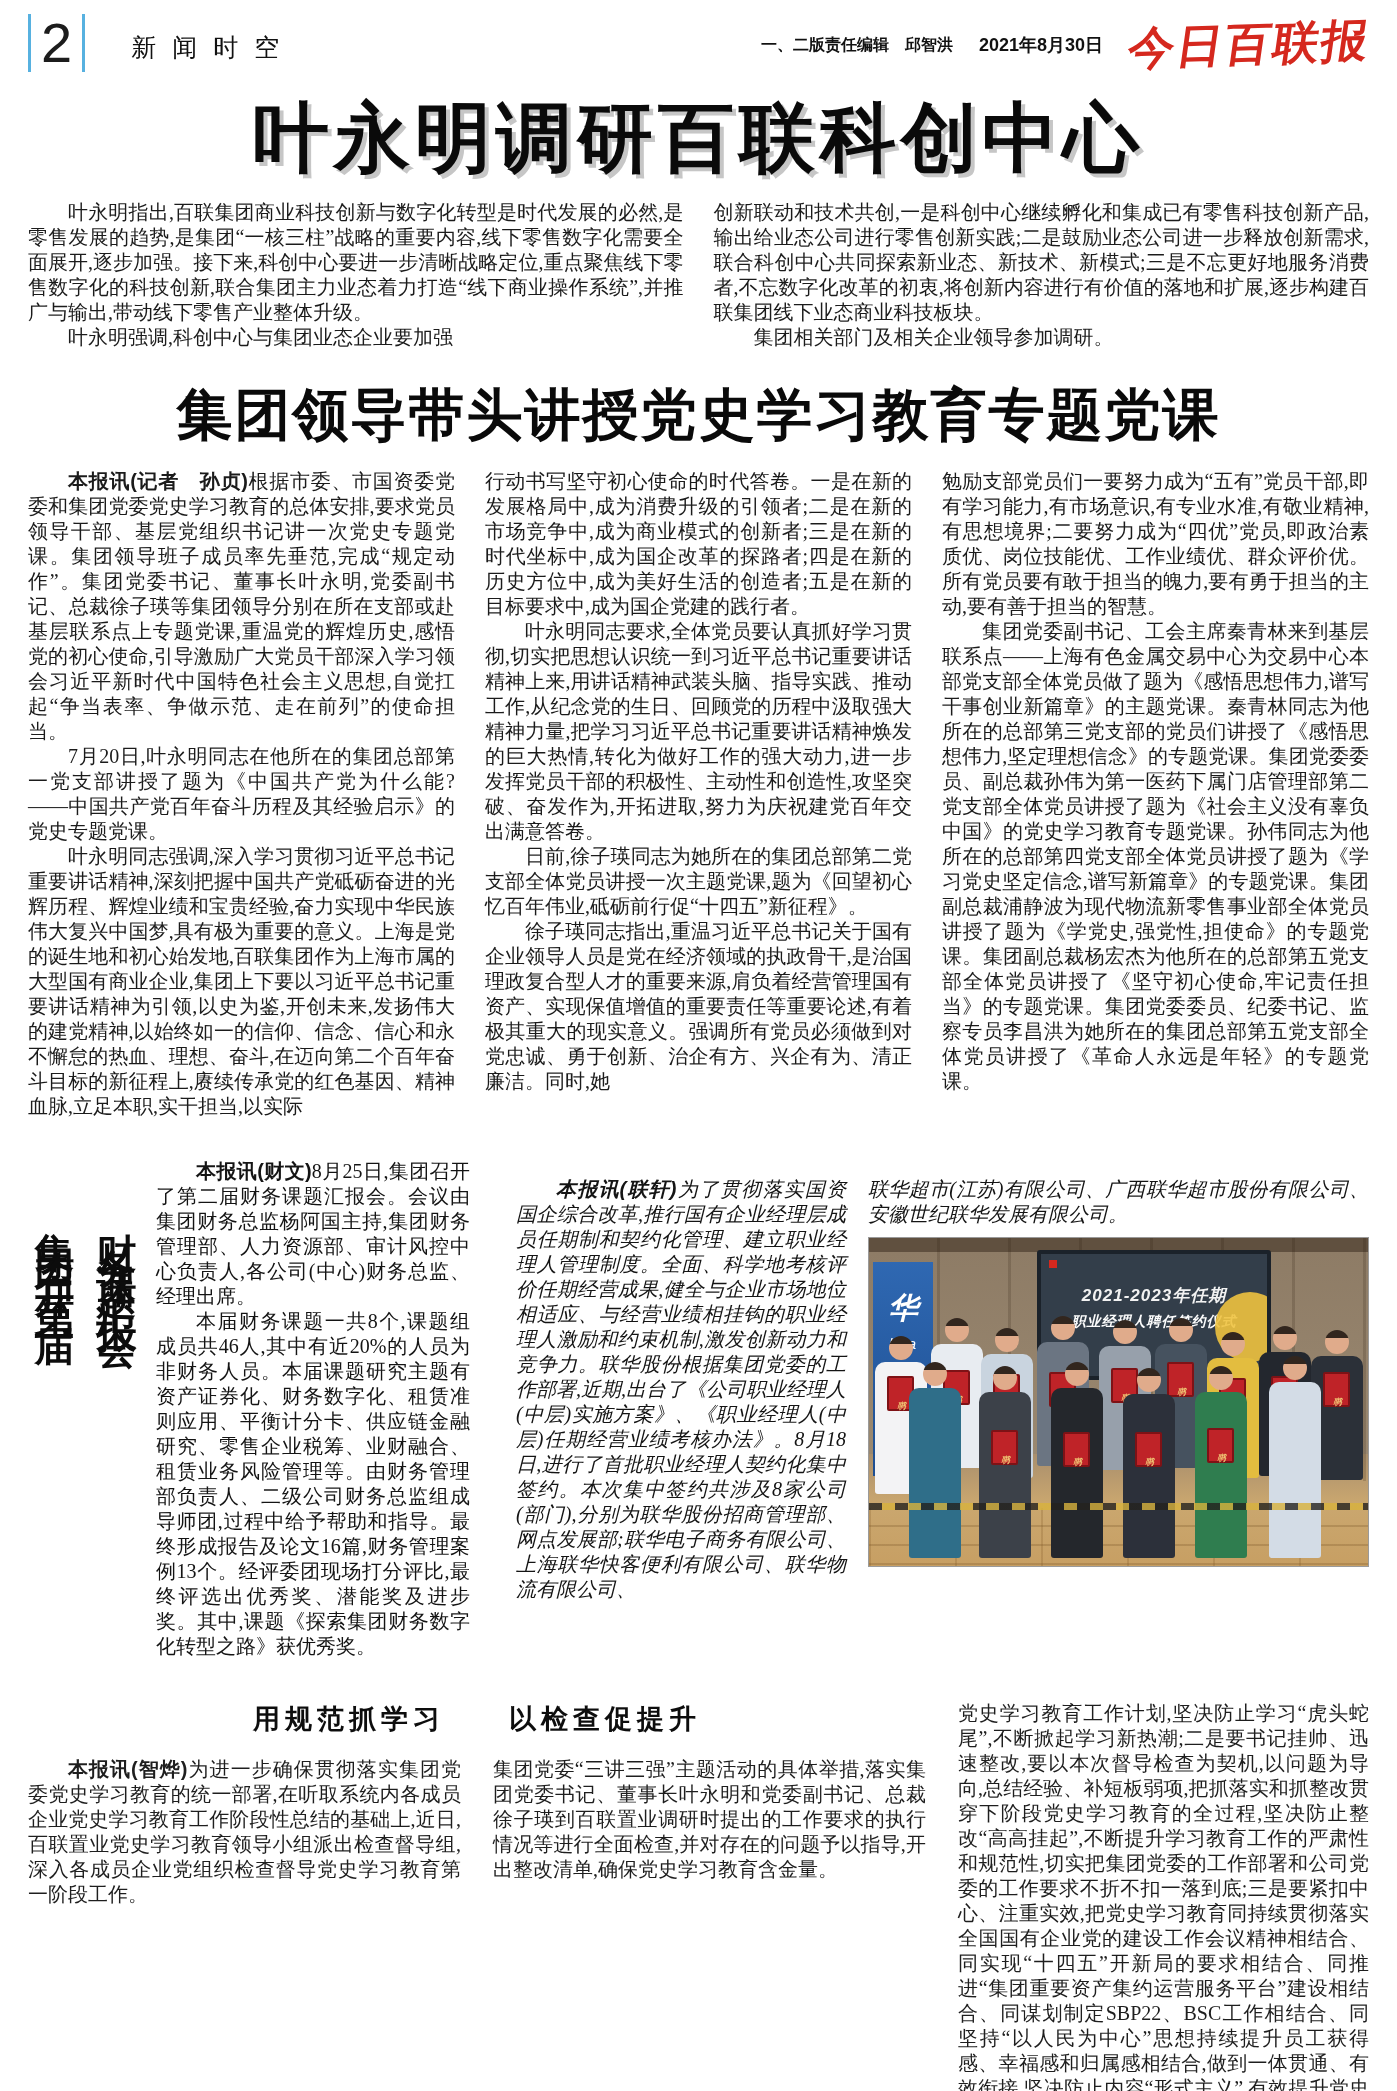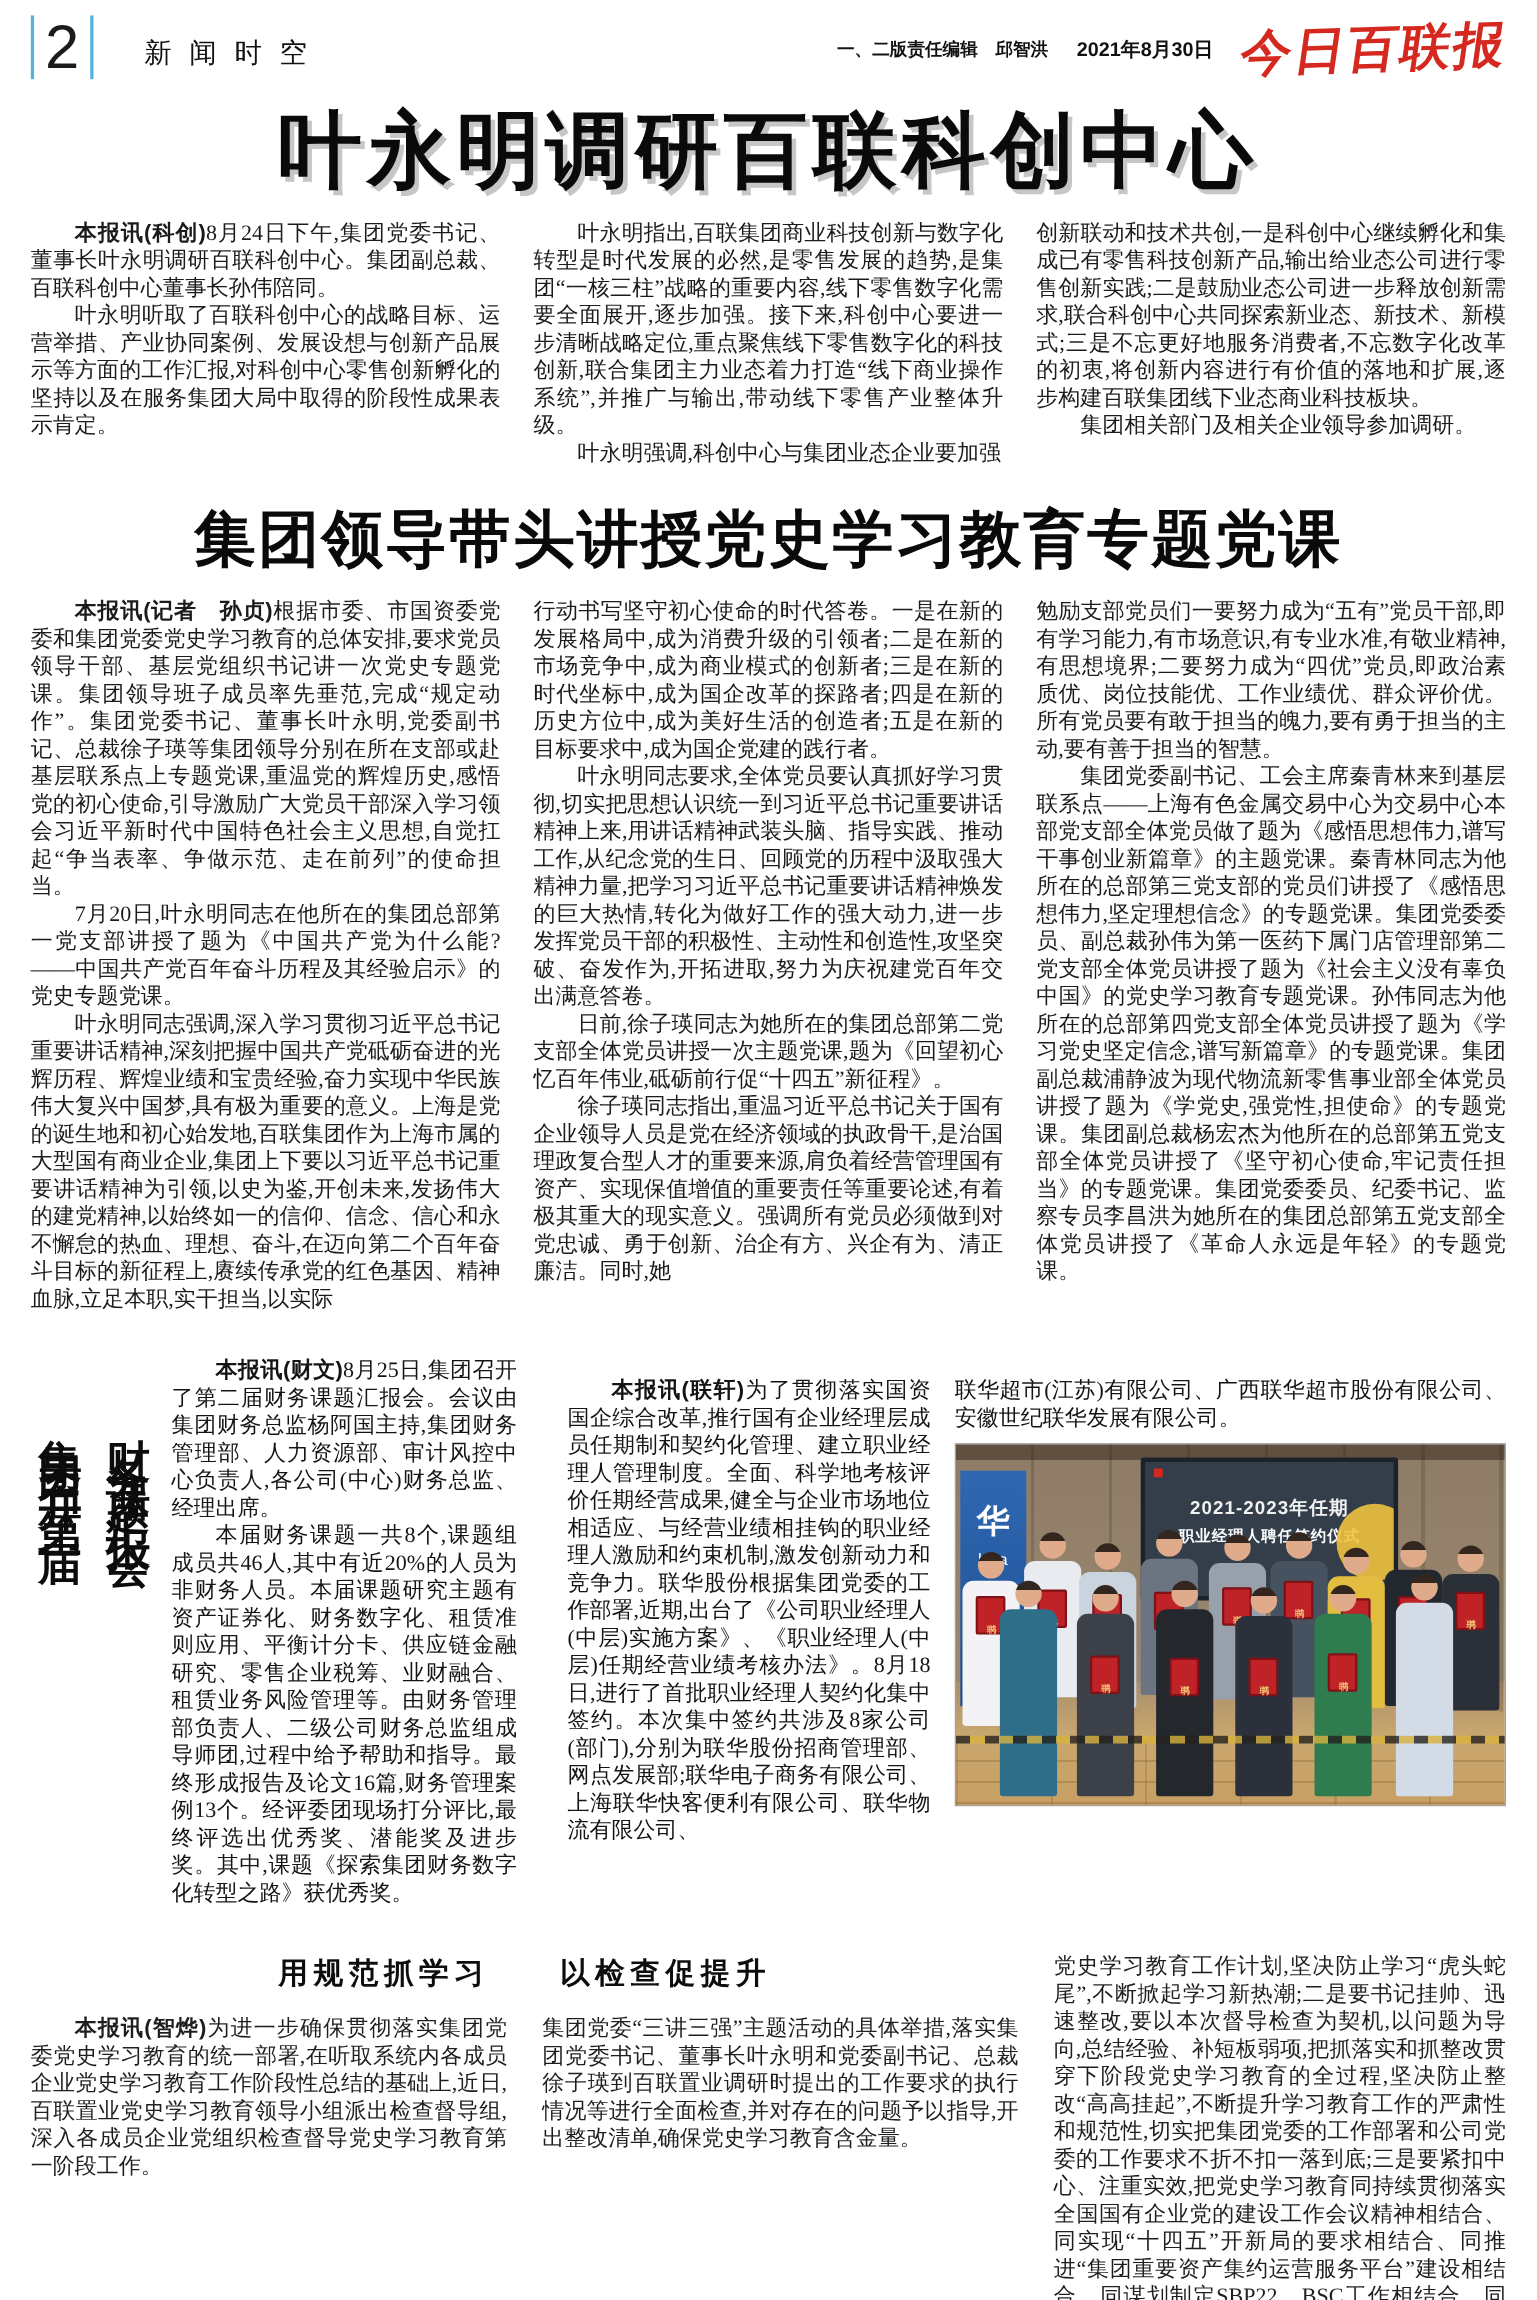--- a/index.html
+++ b/index.html
@@ -45,21 +45,21 @@
   .midrow { margin-top:40px; display:flex; gap:46px; }
   .fin { width:442px; display:flex; gap:14px; }
   .vtitle { display:flex; gap:10px; padding-top:42px; }
   .vcol { writing-mode:vertical-rl; text-orientation:upright; font-size:40px; font-weight:700;
           letter-spacing:16px; line-height:1.3; color:#0c0c0c; font-family:"Liberation Serif",serif; }
   .ftext { flex:1; font-size:20px; line-height:25px; text-align:justify; }
 
   .lh { flex:1; }
   .h-lh { font-weight:900; text-align:center; font-size:47px; letter-spacing:2px;
           color:#0a0a0a; font-family:"Liberation Serif",serif; text-shadow:3px 3px 0 #cccccc; }
-  .lh-body { margin-top:18px; display:flex; gap:22px; }
+  .lh-body { margin-top:18px; display:flex; gap:22px;font-style:italic; }
   .lh-c1 { width:330px; font-size:20px; line-height:25px; text-align:justify; }
   .lh-right { flex:1; }
   .lh-top { font-size:20px; line-height:25px; text-align:justify; margin-bottom:10px; }
 
   
   .photo { position:relative; height:330px; overflow:hidden; border:1px solid #9a9a9a;
            background:linear-gradient(180deg,#60503f 0,#60503f 14px,#8e7c66 14px,#9a8870 66%,#a98f6d 66%,#caa76f 81%,#c79f63 100%); }
   .photo::before { content:""; position:absolute; left:0; top:0; right:0; height:74%;
            background:repeating-linear-gradient(90deg,rgba(0,0,0,0) 0 68px,rgba(40,25,10,.18) 68px 71px); }
   .photo::after { content:""; position:absolute; left:0; bottom:0; right:0; height:58px;
@@ -118,24 +118,20 @@
       <div class="editor">一、二版责任编辑　邱智洪</div>
       <div class="date">2021年8月30日</div>
       <div class="masthead">今日百联报</div>
     </div>
   </div>
 
   <section class="art1">
     <h1 class="h-big">叶永明调研百联科创中心</h1>
     <div class="cols">
       <div class="col">
-        <p class="ind"><b class="lead">本报讯(科创)</b><span>8月24日下午,集团党委书记、董事长叶永明调研百联科创中心。集团副总裁、百联科创中心董事长孙伟陪同。</span></p>
-        <p class="ind">叶永明听取了百联科创中心的战略目标、运营举措、产业协同案例、发展设想与创新产品展示等方面的工作汇报,对科创中心零售创新孵化的坚持以及在服务集团大局中取得的阶段性成果表示肯定。</p>
-      </div>
-      <div class="col">
         <p class="ind">叶永明指出,百联集团商业科技创新与数字化转型是时代发展的必然,是零售发展的趋势,是集团“一核三柱”战略的重要内容,线下零售数字化需要全面展开,逐步加强。接下来,科创中心要进一步清晰战略定位,重点聚焦线下零售数字化的科技创新,联合集团主力业态着力打造“线下商业操作系统”,并推广与输出,带动线下零售产业整体升级。</p>
         <p class="ind">叶永明强调,科创中心与集团业态企业要加强</p>
       </div>
       <div class="col">
         <p class="cont">创新联动和技术共创,一是科创中心继续孵化和集成已有零售科技创新产品,输出给业态公司进行零售创新实践;二是鼓励业态公司进一步释放创新需求,联合科创中心共同探索新业态、新技术、新模式;三是不忘更好地服务消费者,不忘数字化改革的初衷,将创新内容进行有价值的落地和扩展,逐步构建百联集团线下业态商业科技板块。</p>
         <p class="ind">集团相关部门及相关企业领导参加调研。</p>
       </div>
     </div>
   </section>
 

